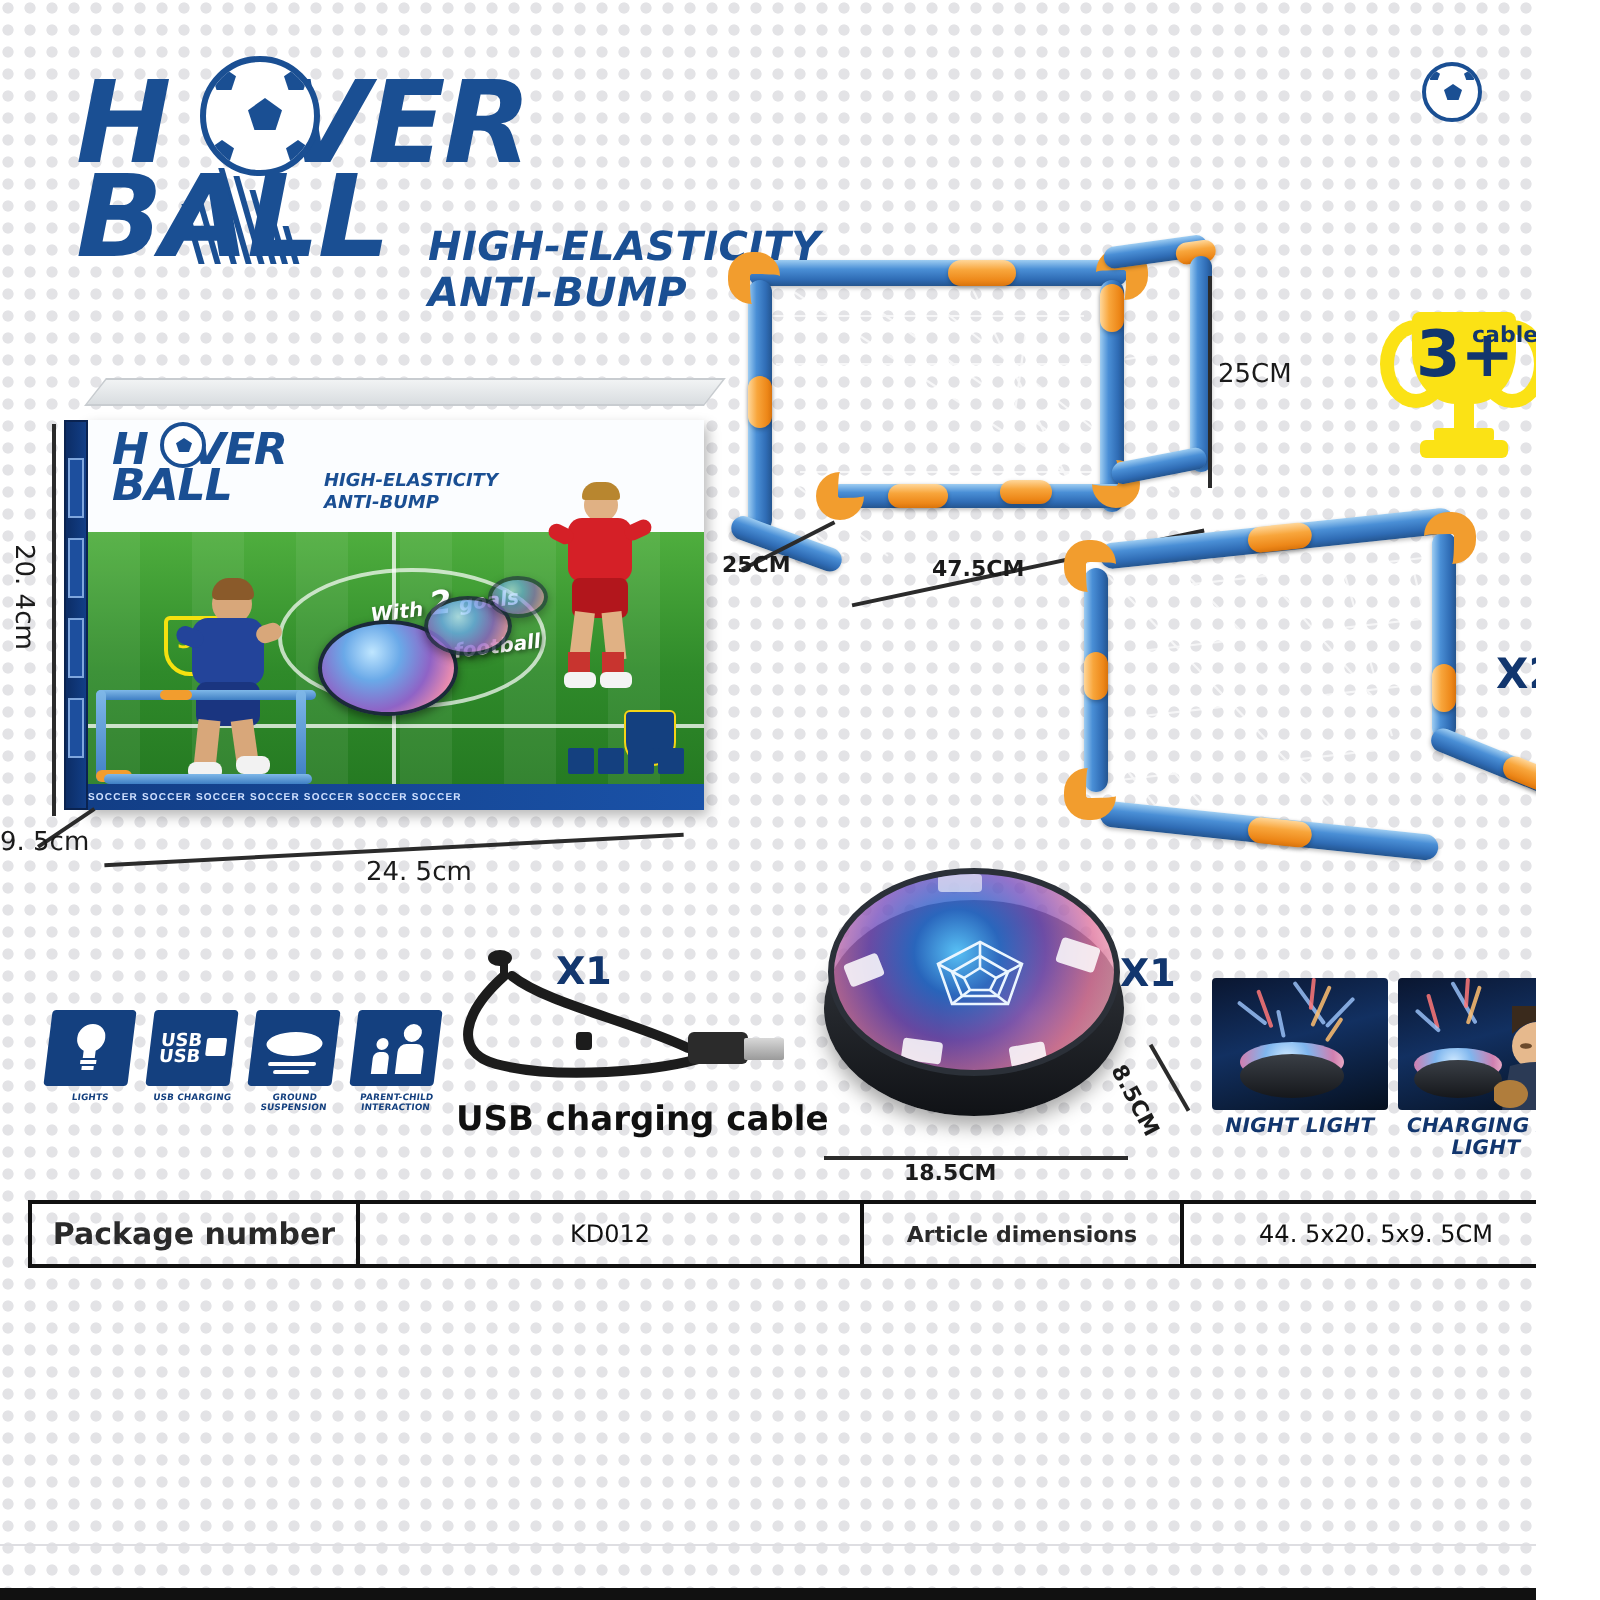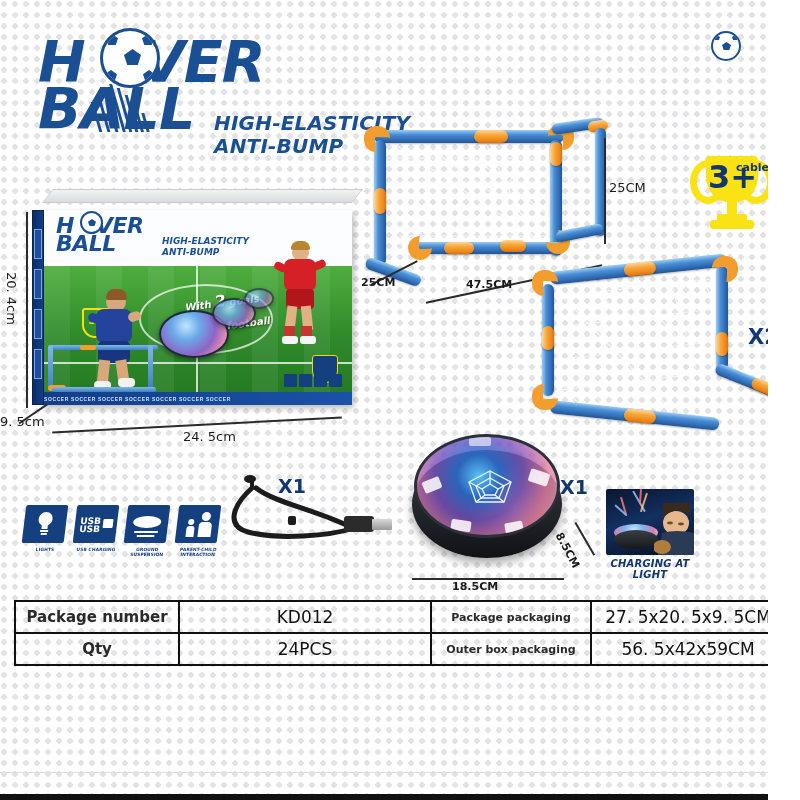--- a/index.html
+++ b/index.html
@@ -276,21 +276,21 @@
   }
 
   
   #spec{position:absolute;left:14px;top:600px;width:772px;border-collapse:collapse;}
   #spec td{border:2px solid #111;height:30px;padding:0 6px;background:transparent;}
   .k{font-family:"DejaVu Sans", sans-serif;font-weight:bold;color:#2a2a2a;text-align:center;}
   .v{font-family:"DejaVu Sans", sans-serif;text-align:center;color:#111;}
   .k.big{font-size:15px;}
   .k.mid{font-size:11px;}
   .k.sml{font-size:9px;text-align:left;padding-left:12px;line-height:1.15;}
-  .v.big{font-size:17px;}
+  .v.big{font-size:12px;}
   .v.bold{font-weight:bold;font-size:15px;}
   .col-k1{width:150px;}
   .col-v1{width:238px;}
   .col-k2{width:146px;}
 </style>
 </head>
 <body>
 
 <div id="sheet">
 
@@ -522,20 +522,21 @@
     <svg width="170" height="80" style="position:absolute;left:0;top:0;">
       <path d="M30 16 C10 34, 4 54, 26 60 C56 68, 108 64, 132 56" stroke="#1c1c1c" stroke-width="5" fill="none" stroke-linecap="round"></path>
       <path d="M34 16 C52 30, 92 38, 122 52" stroke="#1c1c1c" stroke-width="5" fill="none" stroke-linecap="round"></path>
       <path d="M30 10 L30 17" stroke="#1c1c1c" stroke-width="4" fill="none"></path>
       <ellipse cx="28" cy="7" rx="6" ry="4" fill="#1c1c1c"></ellipse>
       <rect x="66" y="44" width="8" height="9" rx="2" fill="#1c1c1c"></rect>
     </svg>
     <div class="usb-plug" style="left:122px;top:44px;width:30px;height:16px;border-radius:3px;"></div>
     <div class="usb-metal" style="left:150px;top:47px;width:20px;height:11px;"></div>
     <div class="x-mark" style="position:absolute;left:56px;top:3px;">X1</div>
+    <div class="usb-label">USB charging cable</div>
   </div>
 
   <div id="features">
     <div class="feat">
       <div class="feat-box">
         <span class="bulb"></span>
           <span class="bulb-n"></span>
           <span class="bulb-b"></span>
           <span class="bulb-b2"></span>
       </div>
@@ -585,20 +586,35 @@
       </svg>
     </div>
     <div class="x-mark" style="position:absolute;left:156px;top:48px;">X1</div>
   </div>
   <div class="dim-line" style="left:412px;top:578px;width:152px;height:1.5px;"></div>
   <div class="dim-txt sm" style="left:452px;top:580px;">18.5CM</div>
   <div class="dim-line" style="left:566px;top:538px;width:38px;height:1.5px;transform:rotate(60deg);"></div>
   <div class="dim-txt sm" style="left:561px;top:531px;writing-mode:vertical-rl;transform:rotate(-28deg);">8.5CM</div>
 
   <div id="night">
+    <div class="np">
+      <div class="np-img">
+        <span class="ray" style="left:40px;top:2px;height:26px;transform:rotate(-36deg);"></span>
+        <span class="ray r" style="left:22px;top:6px;height:20px;transform:rotate(-20deg);"></span>
+        <span class="ray o" style="left:58px;top:4px;height:22px;transform:rotate(24deg);"></span>
+        <span class="ray" style="left:12px;top:12px;height:18px;transform:rotate(-52deg);"></span>
+        <span class="ray" style="left:70px;top:10px;height:20px;transform:rotate(44deg);"></span>
+        <span class="ray r" style="left:50px;top:0px;height:16px;transform:rotate(6deg);"></span>
+        <span class="ray" style="left:32px;top:16px;height:14px;transform:rotate(-12deg);"></span>
+        <span class="ray o" style="left:64px;top:20px;height:14px;transform:rotate(34deg);"></span>
+        <div class="np-glow"></div>
+        <div class="np-puck"></div>
+      </div>
+      <div class="np-cap">NIGHT LIGHT</div>
+    </div>
     <div class="np">
       <div class="np-img">
         <span class="ray" style="left:26px;top:2px;height:24px;transform:rotate(-30deg);"></span>
         <span class="ray r" style="left:14px;top:8px;height:18px;transform:rotate(-16deg);"></span>
         <span class="ray o" style="left:40px;top:4px;height:20px;transform:rotate(18deg);"></span>
         <span class="ray" style="left:8px;top:16px;height:16px;transform:rotate(-48deg);"></span>
         <span class="ray r" style="left:34px;top:0px;height:15px;transform:rotate(4deg);"></span>
         <div class="np-glow" style="left:8px;width:44px;height:17px;"></div>
         <div class="np-puck" style="left:8px;width:44px;height:19px;"></div>
         <svg class="np-kid" viewBox="0 0 40 52">
@@ -612,25 +628,19 @@
       </div>
       <div class="np-cap">CHARGING AT LIGHT</div>
     </div>
   </div>
 
   <table id="spec">
     <tbody>
         <tr>
       <td class="k big col-k1">Package number</td>
       <td class="v big col-v1">KD012</td>
-      <td class="k mid col-k2">Package packaging</td>
-      <td class="v big">27. 5x20. 5x9. 5CM</td>
-    </tr>
-    <tr>
-      <td class="k big">Qty</td>
-      <td class="v big">24PCS</td>
-      <td class="k mid">Outer box packaging</td>
-      <td class="v big">56. 5x42x59CM</td>
+      <td class="k mid col-k2">Article dimensions</td>
+      <td class="v big">44. 5x20. 5x9. 5CM</td>
     </tr>
   </tbody>
     </table>
 
 </div>
 
 </body></html>

